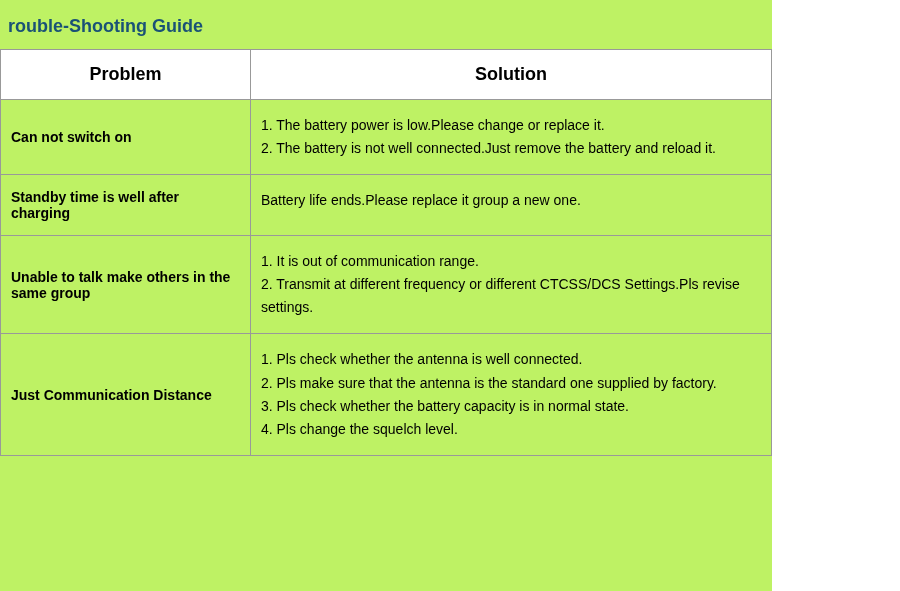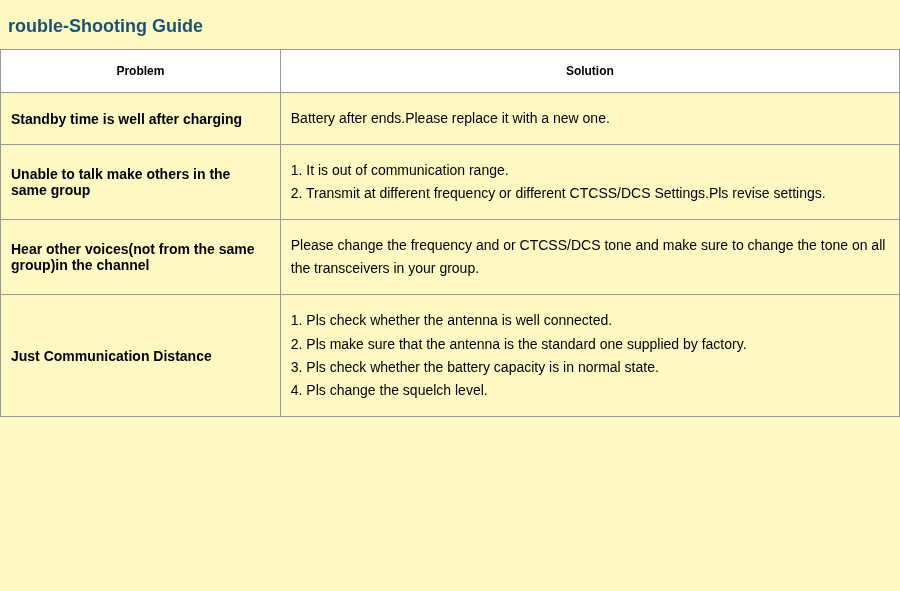--- a/index.html
+++ b/index.html
@@ -10,23 +10,23 @@
 
     body {
       font-family: Arial, sans-serif;
       font-size: 14px;
       background: #ffffff;
       color: #000000;
       padding: 0;
     }
 
     .page-container {
-      width: 900px;
+      width: 772px;
       min-height: 591px;
-      background: #fef9c3;
+      background: #bef264;
       padding: 10px 0 0 0;
     }
 
     .page-title {
       font-size: 18px;
       font-weight: bold;
       color: #1a5276;
       padding: 6px 8px 8px 8px;
       border-bottom: none;
     }
@@ -41,21 +41,21 @@
     .trouble-table th,
     .trouble-table td {
       border: 1px solid #999999;
       padding: 14px 10px;
       vertical-align: top;
     }
 
     .trouble-table thead tr th {
       background: #ffffff;
       font-weight: bold;
-      font-size: 12px;
+      font-size: 18px;
     }
 
     .trouble-table td.problem-cell {
       width: 280px;
       font-weight: bold;
       vertical-align: middle;
     }
 
     .trouble-table td.solution-cell {
       width: 620px;
@@ -72,36 +72,36 @@
 <div class="page-container">
   <div class="page-title">rouble-Shooting Guide</div>
   <table class="trouble-table">
     <thead>
       <tr>
         <th>Problem</th>
         <th>Solution</th>
       </tr>
     </thead>
     <tbody id="table-body">
+    <tr>
+          <td class="problem-cell">Can not switch on</td>
+          <td class="solution-cell">
+            <div class="solution-text">1. The battery power is low.Please change or replace it.<br>2. The battery is not well connected.Just remove the battery and reload it.</div>
+          </td>
+        </tr>
         <tr>
           <td class="problem-cell">Standby time is well after charging</td>
           <td class="solution-cell">
-            <div class="solution-text">Battery after ends.Please replace it with a new one.</div>
+            <div class="solution-text">Battery life ends.Please replace it group a new one.</div>
           </td>
         </tr>
         <tr>
           <td class="problem-cell">Unable to talk make others in the same group</td>
           <td class="solution-cell">
             <div class="solution-text">1. It is out of communication range.<br>2.  Transmit at different frequency or different CTCSS/DCS Settings.Pls revise settings.</div>
-          </td>
-        </tr>
-        <tr>
-          <td class="problem-cell">Hear other voices(not from the same group)in the channel</td>
-          <td class="solution-cell">
-            <div class="solution-text">Please change the frequency and or CTCSS/DCS tone and make sure to change the tone on all the transceivers in your group.</div>
           </td>
         </tr>
         <tr>
           <td class="problem-cell">Just Communication Distance</td>
           <td class="solution-cell">
             <div class="solution-text">1. Pls check whether the antenna is well connected.<br>2. Pls make sure that the antenna is the standard one supplied by factory.<br>3. Pls check whether the battery capacity is in normal state.<br>4. Pls change the squelch level.</div>
           </td>
         </tr>
       </tbody>
   </table>

